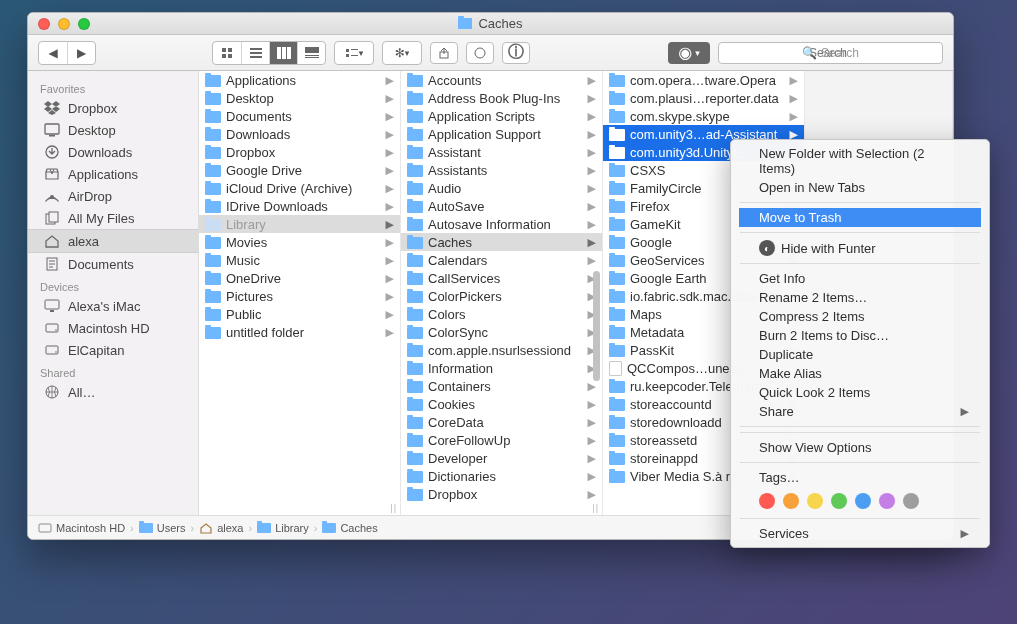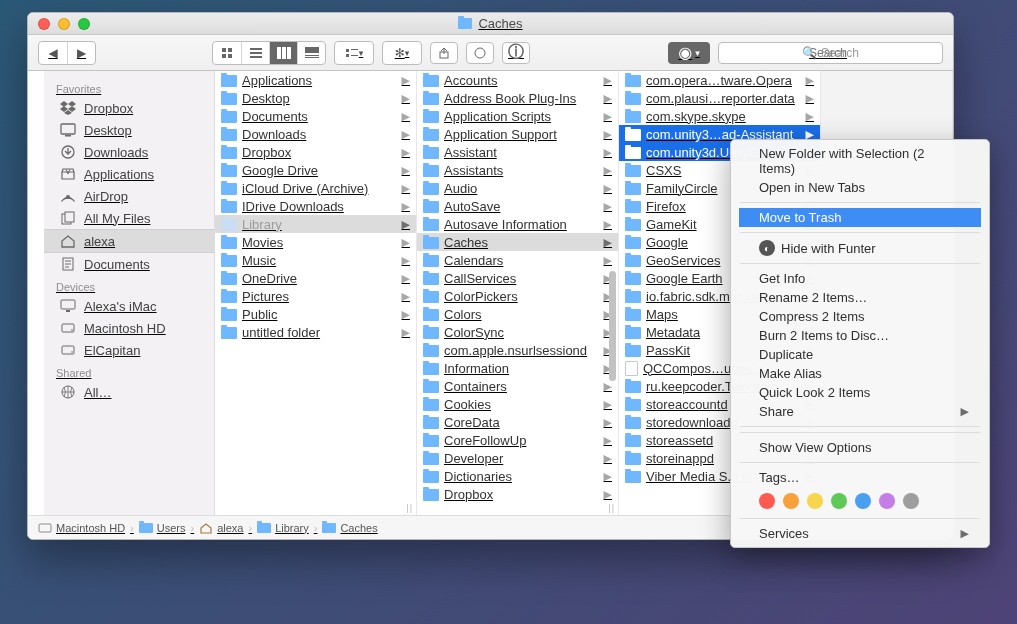--- a/index.html
+++ b/index.html
@@ -4,21 +4,21 @@
 <style>
   * { box-sizing: border-box; margin: 0; padding: 0; font-family: -apple-system, "Helvetica Neue", Helvetica, Arial, sans-serif; }
   body {
     background: linear-gradient(135deg, #2b5876 0%, #4e4376 100%);
     width: 1017px; height: 624px; overflow: hidden; position: relative;
   }
   .window {
     position: absolute; left: 27px; top: 12px; width: 927px; height: 528px;
     background: #fff; border: 1px solid #b5b5b5; border-radius: 6px;
     box-shadow: 0 20px 40px rgba(0,0,0,.35);
-    display: flex; flex-direction: column; overflow: hidden; text-decoration: underline;
+    display: flex; flex-direction: column; overflow: hidden;
   }
   
   .titlebar { height: 22px; background: linear-gradient(#ececec,#ddd); border-bottom:1px solid #c6c6c6; display:flex; align-items:center; }
   .traffic { display:flex; gap:8px; padding-left:10px; }
   .tl-btn { width:12px; height:12px; border-radius:50%; border:0.5px solid rgba(0,0,0,.15);}
   .red{background:#ff5f57}.yellow{background:#febc2e}.green{background:#28c840}
   .titlebar-center { flex:1; display:flex; justify-content:center; align-items:center; gap:6px; font-size:13px; color:#4a4a4a;}
   .mini-folder { width:14px; height:11px; background:#6fb7ff; border-radius:1px; position:relative;}
   .mini-folder::before{content:'';position:absolute;top:-2px;left:0;width:6px;height:2px;background:#6fb7ff;border-radius:1px 1px 0 0;}
   
@@ -26,21 +26,21 @@
   .tb-group { display:flex; border:1px solid #bcbcbc; border-radius:4px; overflow:hidden; background:#fff;}
   .tb-btn { min-width:28px; height:22px; display:flex; align-items:center; justify-content:center; font-size:12px; color:#555; border-left:1px solid #d5d5d5;}
   .tb-btn:first-child{border-left:none}
   .tb-btn.active{background:#676767;color:#fff}
   .tb-single{border:1px solid #bcbcbc;border-radius:4px;background:#fff;min-width:28px;height:22px;display:flex;align-items:center;justify-content:center;color:#555}
   .spacer{flex:1}
   .search-wrap{position:relative;display:flex;align-items:center;border:1px solid #bcbcbc;border-radius:4px;background:#fff;height:22px;width:225px;}
   .search-wrap input{border:none;outline:none;width:100%;height:100%;padding:0 6px 0 90px;font-size:12px;background:transparent}
   .search-placeholder{position:absolute;left:0;right:0;display:flex;align-items:center;justify-content:center;gap:4px;color:#9b9b9b;font-size:12px;pointer-events:none}
   
-  .body { flex:1; display:flex; overflow:hidden;margin-left:16px;}
+  .body { flex:1; display:flex; overflow:hidden;}
   
   .sidebar{width:171px;background:#f3f1f3;border-right:1px solid #ddd;padding:6px 0;font-size:13px;overflow-y:auto}
   .sb-header{font-size:11px;color:#8e8e8e;padding:6px 12px 2px;font-weight:500}
   .sb-item{display:flex;align-items:center;gap:8px;padding:3px 12px 3px 16px;color:#424242;cursor:default}
   .sb-item.selected{background:#dcdcdc;border-top:1px solid #cfcfcf;border-bottom:1px solid #cfcfcf}
   .sb-icon{width:16px;height:16px;display:flex;align-items:center;justify-content:center;color:#6a6a6a;font-size:14px}
   
   .columns{flex:1;display:flex;overflow:hidden;font-size:13px}
   .col{width:202px;border-right:1px solid #e7e7e7;position:relative;display:flex;flex-direction:column}
   .col-inner{flex:1;overflow-y:auto}

